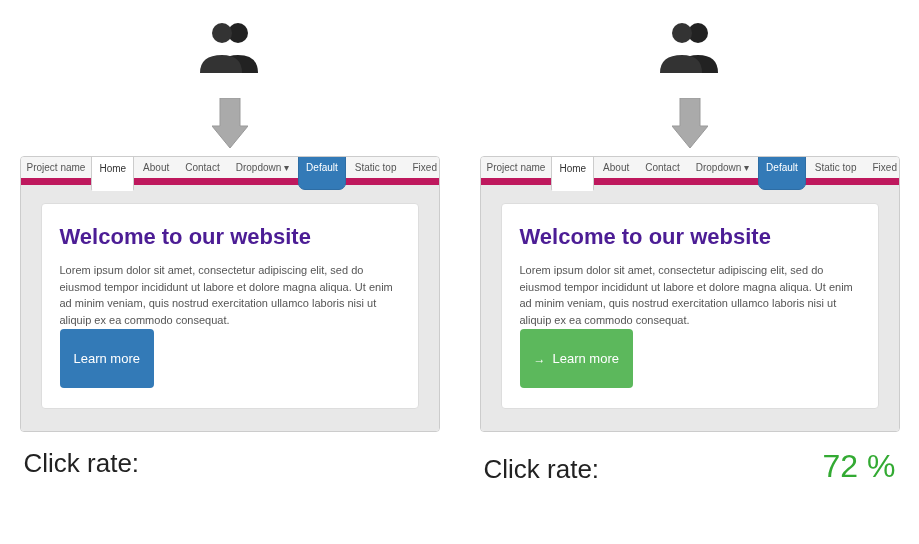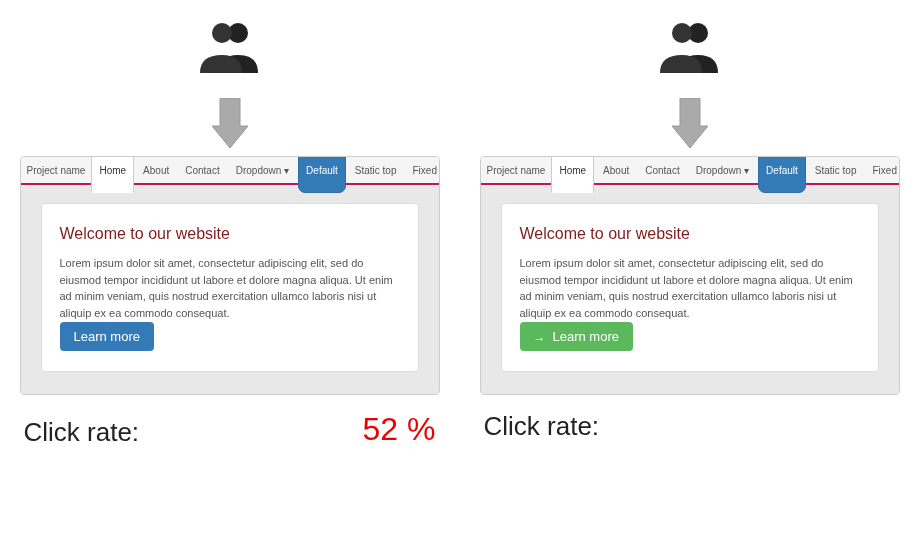--- a/index.html
+++ b/index.html
@@ -51,21 +51,21 @@
     
     .browser-mockup {
       width: 100%;
       border: 1px solid #ccc;
       border-radius: 4px;
       overflow: hidden;
       background: #fff;
     }
     .browser-nav {
       background: #f5f5f5;
-      border-bottom: 2px solid #be185d;
+      border-bottom: 7px solid #be185d;
       display: flex;
       align-items: center;
       padding: 0 6px;
       height: 28px;
       font-size: 10px;
       color: #333;
       gap: 2px;
     }
     .nav-brand {
       font-size: 10px;
@@ -99,37 +99,37 @@
       background: #e8e8e8;
       padding: 18px 20px 22px 20px;
     }
     .content-card {
       background: #fff;
       border: 1px solid #ddd;
       border-radius: 4px;
       padding: 20px 18px;
     }
     .welcome-title {
-      font-size: 16px;
-      font-weight: 400;
-      color: #7f1d1d;
+      font-size: 22px;
+      font-weight: 700;
+      color: #4c1d95;
       margin-bottom: 12px;
       line-height: 1.2;
     }
     .lorem-text {
       font-size: 11px;
       color: #555;
       line-height: 1.5;
       margin-bottom: 1px;
     }
     .learn-btn {
       display: inline-flex;
       align-items: center;
       gap: 5px;
-      padding: 7px 14px;
+      padding: 22px 14px;
       font-size: 13px;
       border-radius: 4px;
       border: none;
       cursor: pointer;
       font-weight: 400;
     }
     .learn-btn-blue {
       background: #337ab7;
       color: #fff;
     }
@@ -206,21 +206,20 @@
           <div class="lorem-text">Lorem ipsum dolor sit amet, consectetur adipiscing elit, sed do eiusmod tempor incididunt ut labore et dolore magna aliqua. Ut enim ad minim veniam, quis nostrud exercitation ullamco laboris nisi ut aliquip ex ea commodo consequat.</div>
           <button class="learn-btn learn-btn-blue">
             <span>Learn more</span>
           </button>
         </div>
       </div>
     </div>
 
     <div class="click-rate-row">
       <span class="click-rate-label">Click rate:</span>
-      <span class="click-rate-value red">52 %</span>
     </div>
 
   </div>
 
   <div class="variant">
 
     <div class="users-icon-container">
       <svg width="80" height="58" viewBox="0 0 80 58">
         <circle cx="48" cy="12" r="10" fill="#222"></circle>
         <path d="M28 52 Q28 34 48 34 Q68 34 68 52 Z" fill="#222"></path>
@@ -253,17 +252,18 @@
           <button class="learn-btn learn-btn-green">
             <span class="arrow-icon">→</span>
             <span>Learn more</span>
           </button>
         </div>
       </div>
     </div>
 
     <div class="click-rate-row">
       <span class="click-rate-label">Click rate:</span>
+      <span class="click-rate-value green">72 %</span>
     </div>
 
   </div>
 
 </div>
 
 </body></html>

